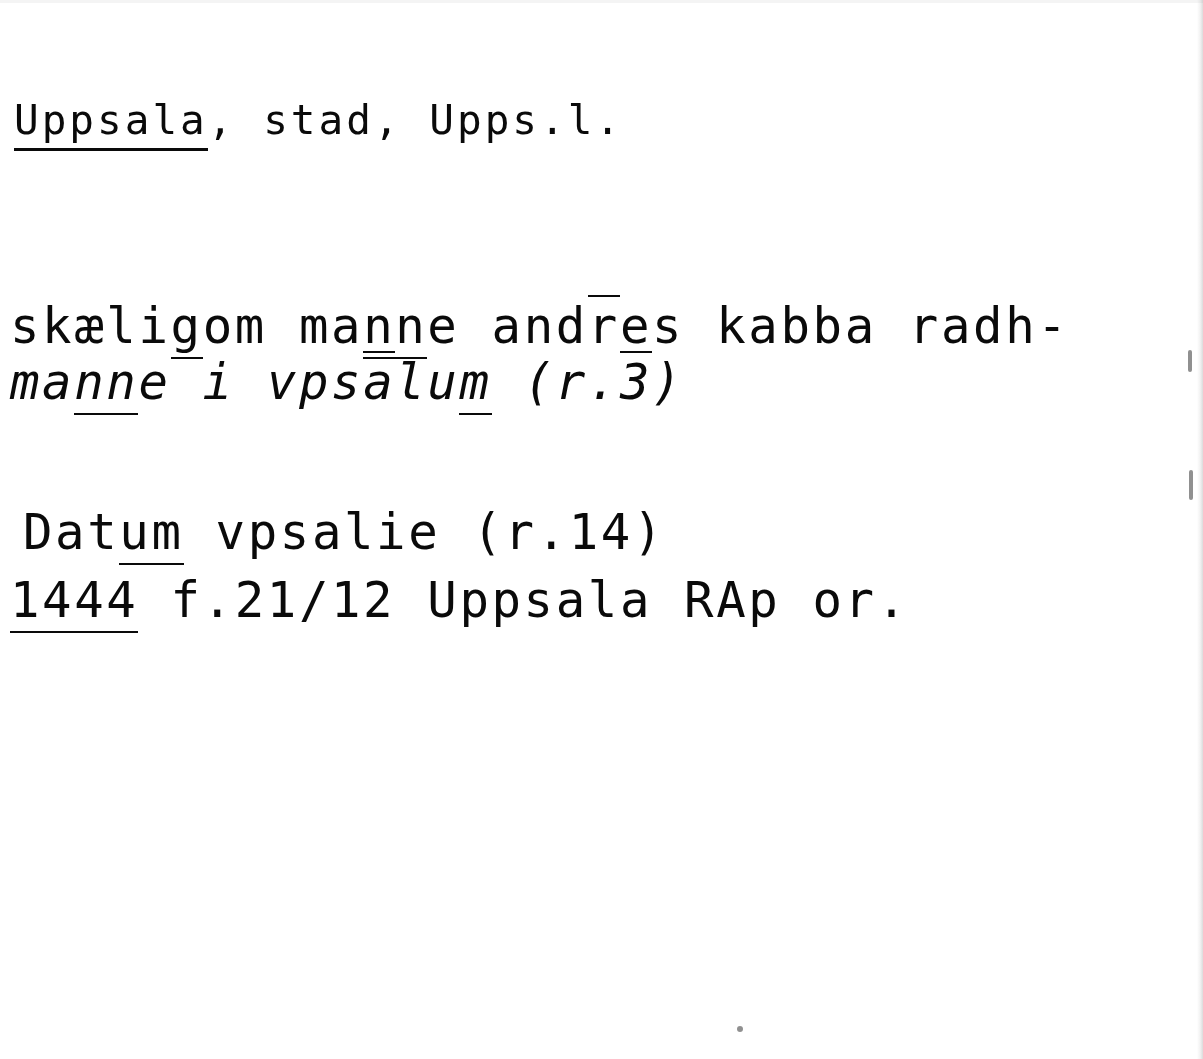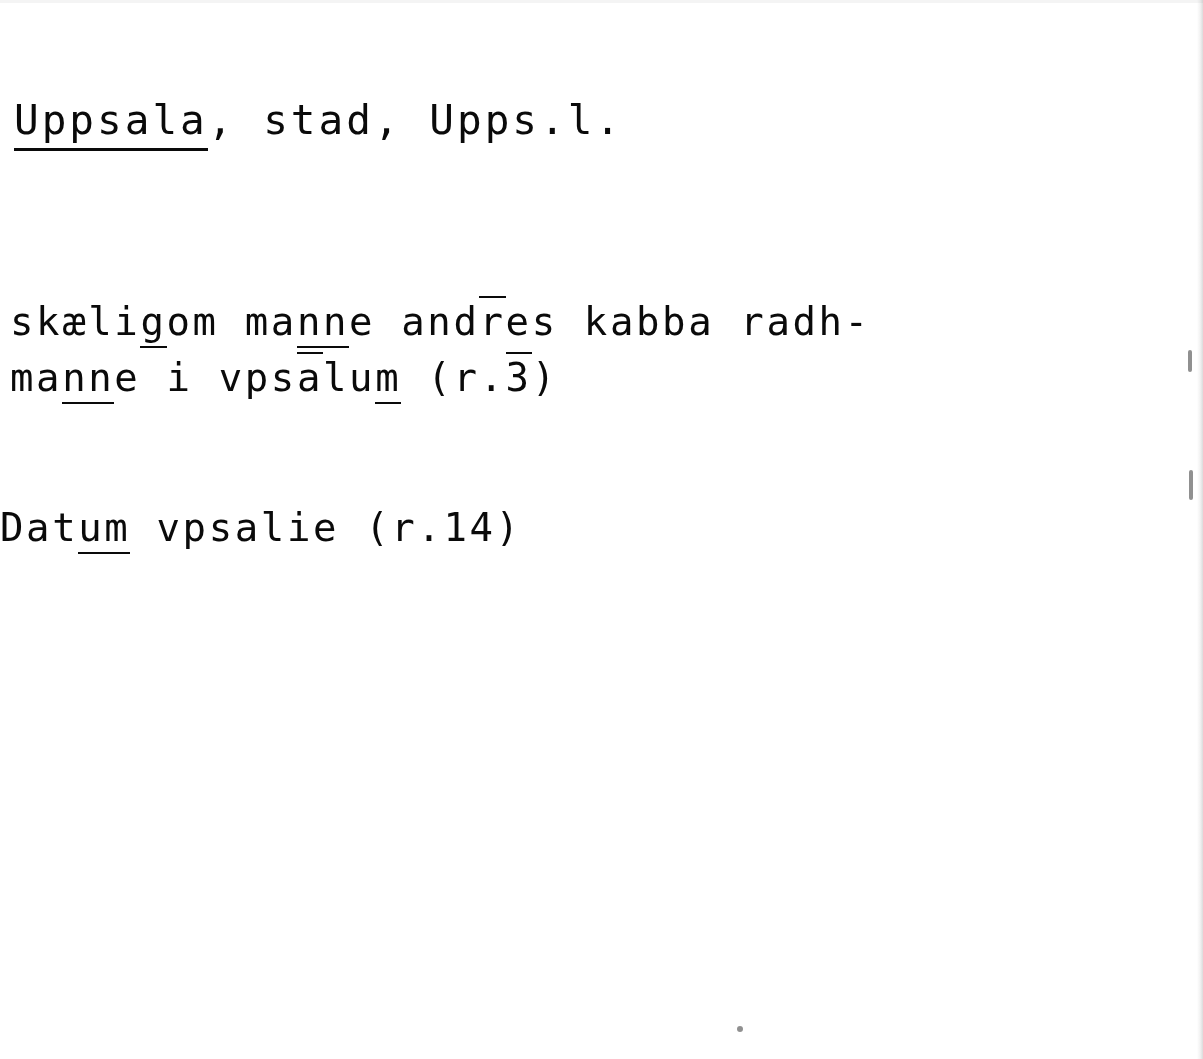--- a/index.html
+++ b/index.html
@@ -52,27 +52,27 @@
     top: 100px;
     font-size: 41px;
     letter-spacing: 3.0px;
   }
   .heading .u {
     border-bottom: 3px solid #0a0a0a;
     padding-bottom: 4px;
   }
 
   .body-line {
-    font-size: 39px;
+    font-size: 49px;
     letter-spacing: 2.6px;
   }
   .l1 { left: 10px; top: 302px; }
-  .l2 { left: 10px; top: 358px; }
+  .l2 { left: 10px; top: 358px; font-style: italic; }
   .l3 { left: 10px; top: 434px; }
-  .l4 { left: 0; top: 508px; }
+  .l4 { left: 23px; top: 508px; }
   .l5 { left: 10px; top: 576px; }
 
   .ul  { border-bottom: 2.5px solid #0a0a0a; padding-bottom: 2px; }
   .ovl { border-top: 2.5px solid #0a0a0a; padding-top: 1px; }
 
   .signature {
     left: 663px;
     top: 938px;
     font-size: 39px;
     letter-spacing: 2.4px;
@@ -88,15 +88,16 @@
 
   <div class="speck" style="left:737px; top:1026px; width:6px; height:6px;"></div>
   <div class="speck" style="left:1188px; top:350px; width:4px; height:22px; border-radius:2px;"></div>
   <div class="speck" style="left:1189px; top:470px; width:4px; height:30px; border-radius:2px;"></div>
 
   <div class="line heading"><span class="u">Uppsala</span><span>, stad, Upps.l.</span></div>
 
   <div class="line body-line l1"><span>skæli</span><span class="ul">g</span><span>om ma</span><span class="ul">nn</span><span>e and</span><span class="ovl">r</span><span>es kabba radh-</span></div>
   <div class="line body-line l2"><span>ma</span><span class="ul">nn</span><span>e i vps</span><span class="ovl">a</span><span>lu</span><span class="ul">m</span><span> (r.</span><span class="ovl">3</span><span>)</span></div>
   <div class="line body-line l4"><span>Dat</span><span class="ul">um</span><span> vpsalie (r.14)</span></div>
+  <div class="line body-line l5"><span class="ul">1444</span><span> f.21/12 Uppsala RAp or.</span></div>
 
 
 </div>
 
 </body></html>

